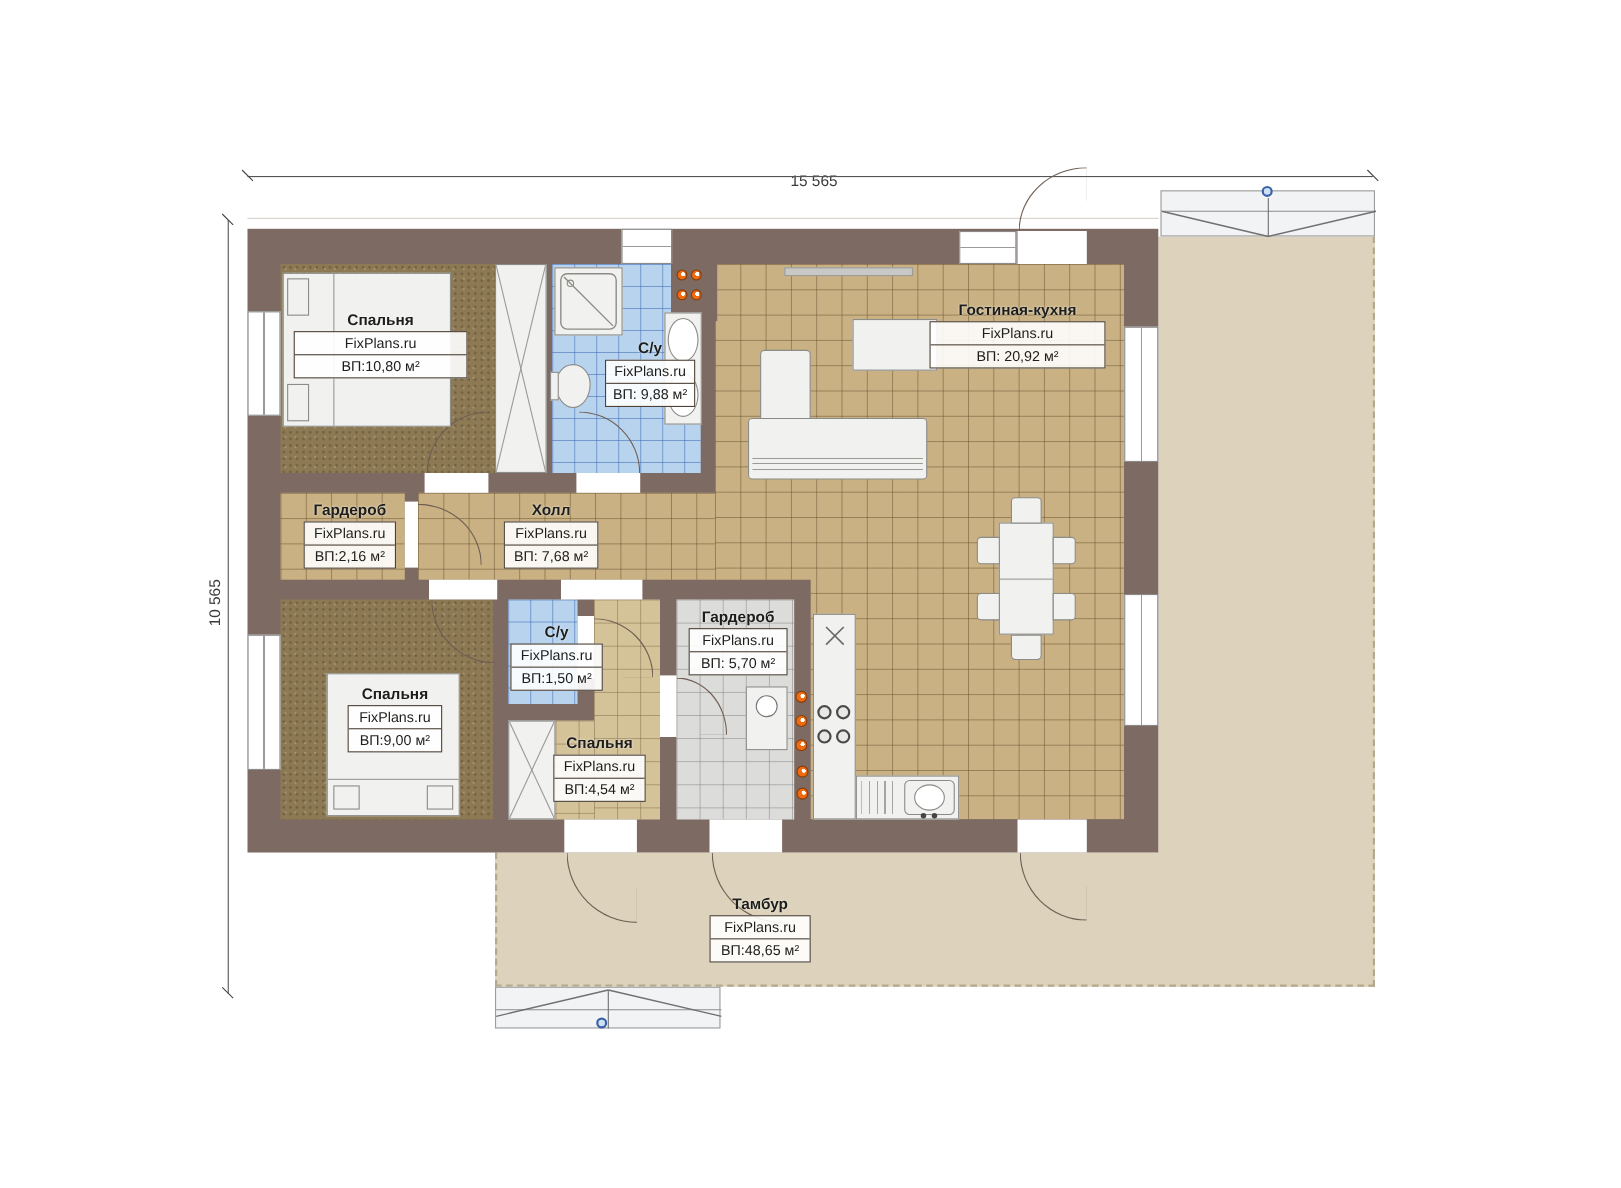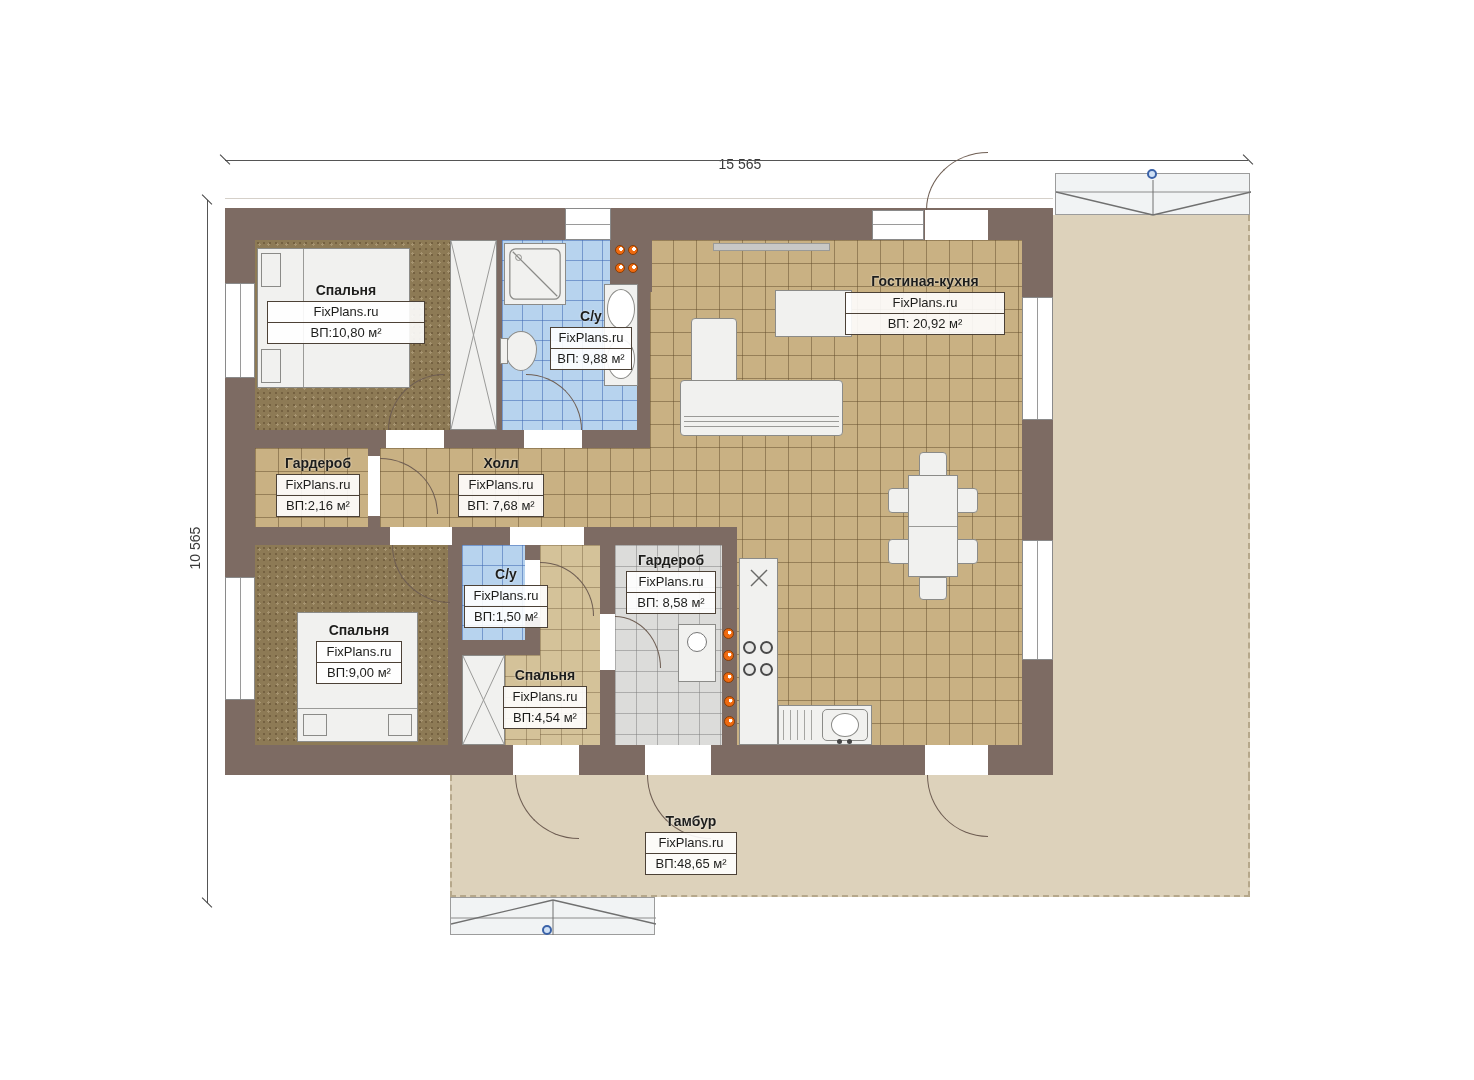--- a/index.html
+++ b/index.html
@@ -286,21 +286,21 @@
     <div class="rbox">
       <div class="rrow">FixPlans.ru</div>
       <div class="rrow">ВП:1,50 м²</div>
     </div>
   </div>
 
   <div class="abs rlabel" style="left:626px;top:552px;width:90px;">
     <div class="rname">Гардероб</div>
     <div class="rbox">
       <div class="rrow">FixPlans.ru</div>
-      <div class="rrow">ВП: 8,58 м²</div>
+      <div class="rrow">ВП: 5,70 м²</div>
     </div>
   </div>
 
   <div class="abs rlabel" style="left:503px;top:667px;width:84px;">
     <div class="rname">Спальня</div>
     <div class="rbox">
       <div class="rrow">FixPlans.ru</div>
       <div class="rrow">ВП:4,54 м²</div>
     </div>
   </div>

